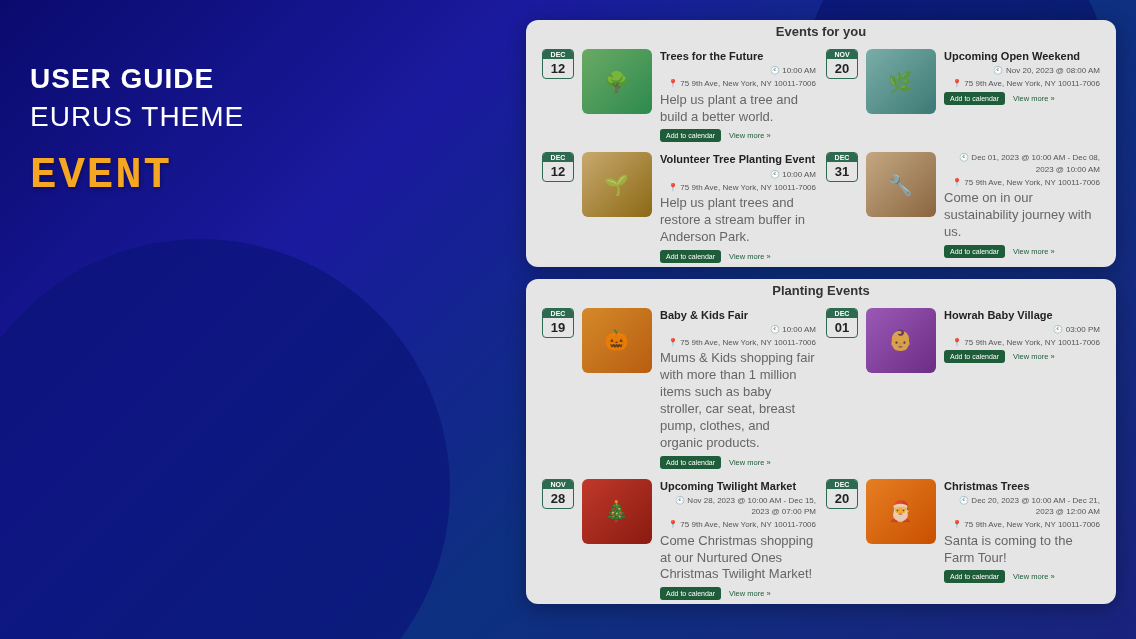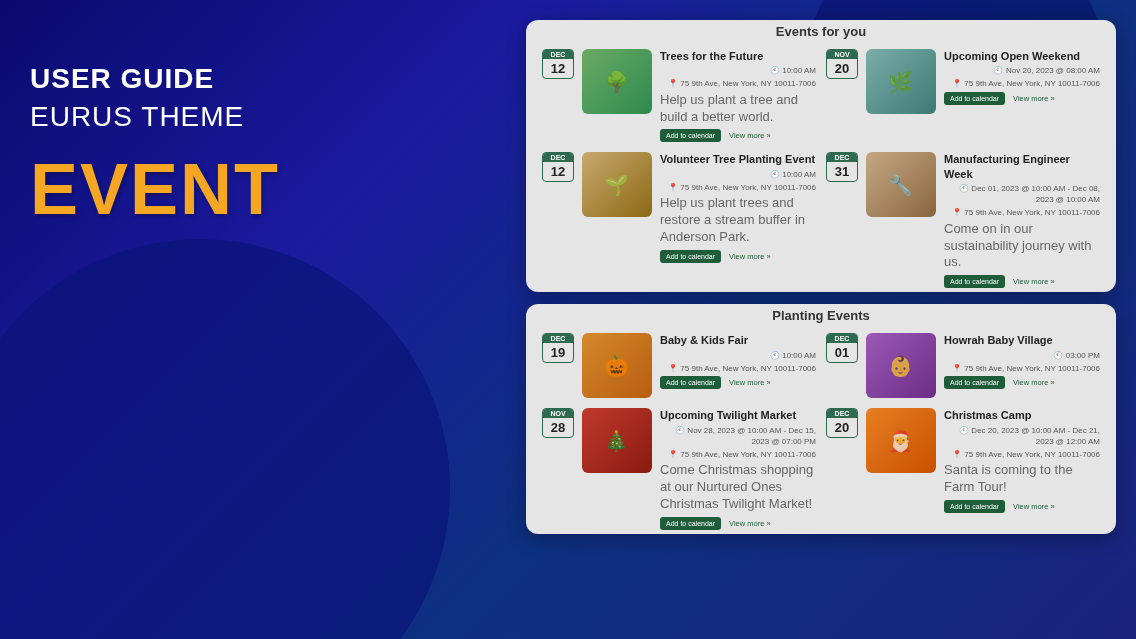--- a/index.html
+++ b/index.html
@@ -55,25 +55,26 @@
       color: #fff;
       font-size: 28px;
       font-weight: 400;
       letter-spacing: 1px;
       line-height: 1.2;
       margin-bottom: 20px;
     }
 
     .event-calendar-label {
       color: #f5a623;
-      font-size: 72px;
+      font-size: 44px;
       font-weight: 900;
       letter-spacing: 2px;
       line-height: 1.0;
       text-shadow: 1px 2px 4px rgba(0,0,0,0.3);
+      font-family: Liberation Mono, monospace;
     }
 
     .right-panel {
       position: absolute;
       right: 20px;
       top: 20px;
       width: 590px;
       z-index: 10;
     }
 
@@ -328,21 +329,20 @@
             <div class="month">Dec</div>
             <div class="day">31</div>
           </div>
         </div>
         <div class="event-thumb">
           <div class="img-placeholder img-manufacturing">
             <span class="person-silhouette">🔧</span>
           </div>
         </div>
         <div class="event-info">
-          <div class="event-name">Manufacturing Engineer Week</div>
           <div class="event-meta">
             🕙 <span>Dec 01, 2023 @ 10:00 AM - Dec 08, 2023 @ 10:00 AM</span>
           </div>
           <div class="event-meta">
             📍 <span>75 9th Ave, New York, NY 10011-7006</span>
           </div>
           <div class="event-desc">Come on in our sustainability journey with us.</div>
           <div class="event-actions">
             <button class="btn-add-cal">Add to calendar</button>
             <button class="btn-view-more">View more »</button>
@@ -370,20 +370,21 @@
           </div>
         </div>
         <div class="event-info">
           <div class="event-name">Baby &amp; Kids Fair</div>
           <div class="event-meta">
             🕙 <span>10:00 AM</span>
           </div>
           <div class="event-meta">
             📍 <span>75 9th Ave, New York, NY 10011-7006</span>
           </div>
+          <div class="event-desc">Mums &amp; Kids shopping fair with more than 1 million items such as baby stroller, car seat, breast pump, clothes, and organic products.</div>
           <div class="event-actions">
             <button class="btn-add-cal">Add to calendar</button>
             <button class="btn-view-more">View more »</button>
           </div>
         </div>
       </div>
 
       <div class="event-item">
         <div>
           <div class="event-date-box">
@@ -445,21 +446,21 @@
             <div class="month">Dec</div>
             <div class="day">20</div>
           </div>
         </div>
         <div class="event-thumb">
           <div class="img-placeholder img-christmas-camp">
             <span class="person-silhouette">🎅</span>
           </div>
         </div>
         <div class="event-info">
-          <div class="event-name">Christmas Camp</div>
+          <div class="event-name">Christmas Trees</div>
           <div class="event-meta">
             🕙 <span>Dec 20, 2023 @ 10:00 AM - Dec 21, 2023 @ 12:00 AM</span>
           </div>
           <div class="event-meta">
             📍 <span>75 9th Ave, New York, NY 10011-7006</span>
           </div>
           <div class="event-desc">Santa is coming to the Farm Tour!</div>
           <div class="event-actions">
             <button class="btn-add-cal">Add to calendar</button>
             <button class="btn-view-more">View more »</button>

